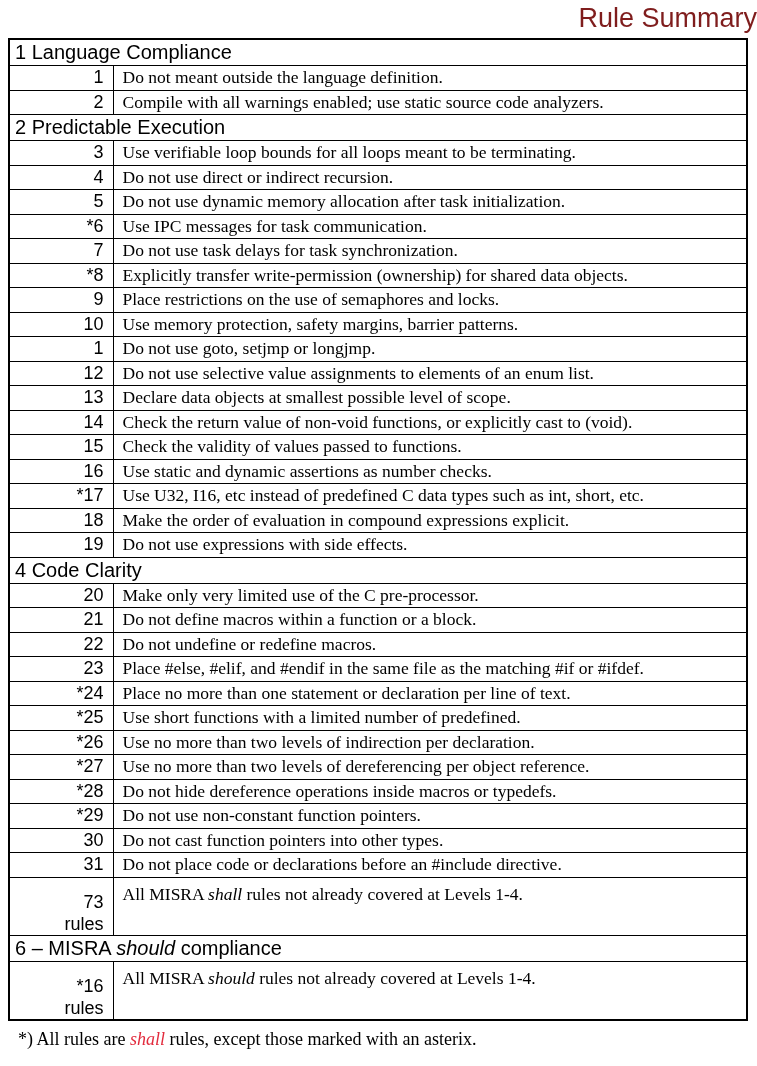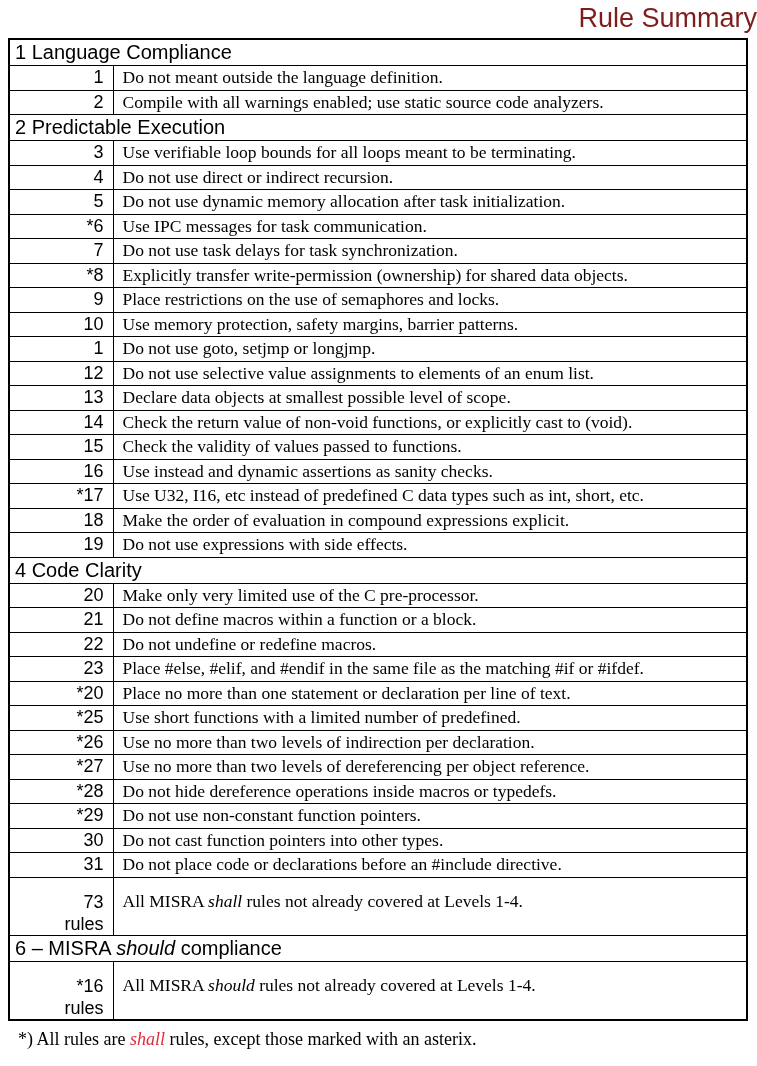--- a/index.html
+++ b/index.html
@@ -5,21 +5,21 @@
   html,body{margin:0;padding:0;background:#fff;}
   body{width:757px;height:1066px;overflow:hidden;color:#000;}
   .title{margin:3px 0 4px 0;text-align:right;font:27px "Liberation Sans",sans-serif;color:#7f1d1d;font-weight:400;}
   table.rules{border-collapse:collapse;margin-left:8px;width:740px;table-layout:fixed;border:2px solid #000;}
   table.rules td{border:1.5px solid #000;}
   td.hdr{font:20px "Liberation Sans",sans-serif;padding:1px 2px 2px 5px;line-height:22px;}
   td.num{font:18px "Liberation Sans",sans-serif;text-align:right;padding:0 9px 0 0;line-height:23.5px;vertical-align:middle;}
   td.txt{font:17.5px "Liberation Serif",serif;padding:0 2px 0 9px;line-height:23.5px;vertical-align:middle;}
   tr.tall td{vertical-align:top;}
   tr.tall td.num{line-height:22px;padding-top:13px;}
-  tr.tall td.txt{line-height:22px;padding-top:12px;}
+  tr.tall td.txt{line-height:22px;padding-top:5px;}
   .em{font-style:italic;}
   .red-em{font-style:italic;color:#e22b3d;}
   .footnote{font:18px "Liberation Serif",serif;margin:8px 0 0 18px;}
 </style>
 </head>
 <body>
 
 <div class="title">Rule Summary</div>
 
 <table class="rules">
@@ -92,21 +92,21 @@
   <tr>
     <td class="num">14</td>
     <td class="txt">Check the return value of non-void functions, or explicitly cast to (void).</td>
   </tr>
   <tr>
     <td class="num">15</td>
     <td class="txt">Check the validity of values passed to functions.</td>
   </tr>
   <tr>
     <td class="num">16</td>
-    <td class="txt">Use instead and dynamic assertions as sanity checks.</td>
+    <td class="txt">Use static and dynamic assertions as number checks.</td>
   </tr>
   <tr>
     <td class="num">*17</td>
     <td class="txt">Use U32, I16, etc instead of predefined C data types such as int, short, etc.</td>
   </tr>
   <tr>
     <td class="num">18</td>
     <td class="txt">Make the order of evaluation in compound expressions explicit.</td>
   </tr>
   <tr>
@@ -127,21 +127,21 @@
   </tr>
   <tr>
     <td class="num">22</td>
     <td class="txt">Do not undefine or redefine macros.</td>
   </tr>
   <tr>
     <td class="num">23</td>
     <td class="txt">Place #else, #elif, and #endif in the same file as the matching #if or #ifdef.</td>
   </tr>
   <tr>
-    <td class="num">*20</td>
+    <td class="num">*24</td>
     <td class="txt">Place no more than one statement or declaration per line of text.</td>
   </tr>
   <tr>
     <td class="num">*25</td>
     <td class="txt">Use short functions with a limited number of predefined.</td>
   </tr>
   <tr>
     <td class="num">*26</td>
     <td class="txt">Use no more than two levels of indirection per declaration.</td>
   </tr>

